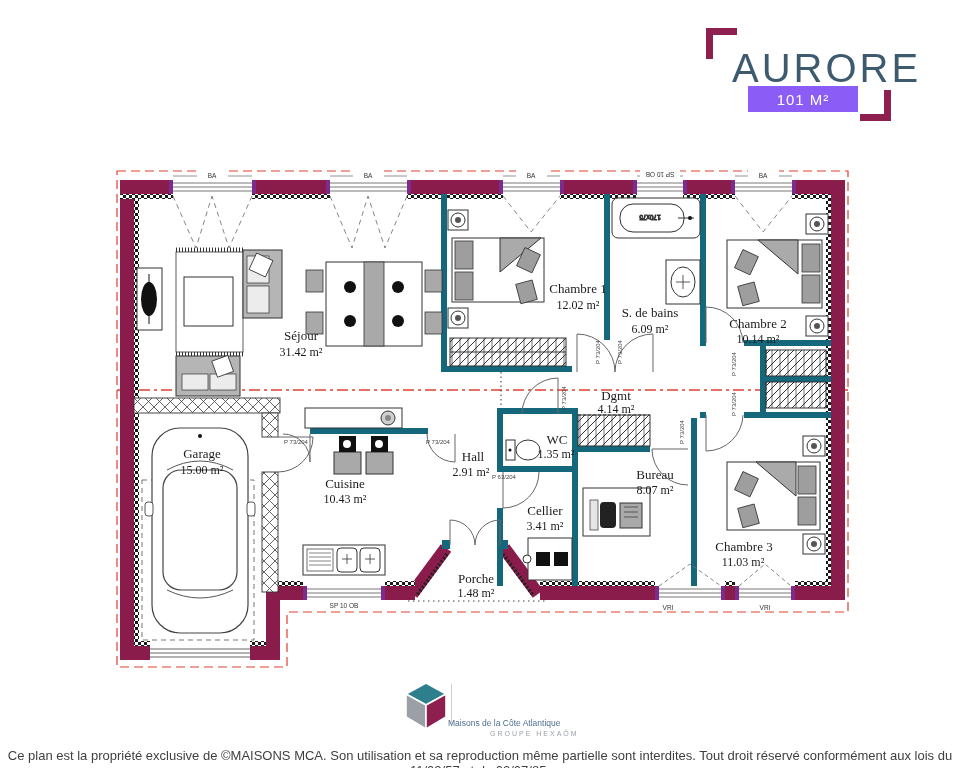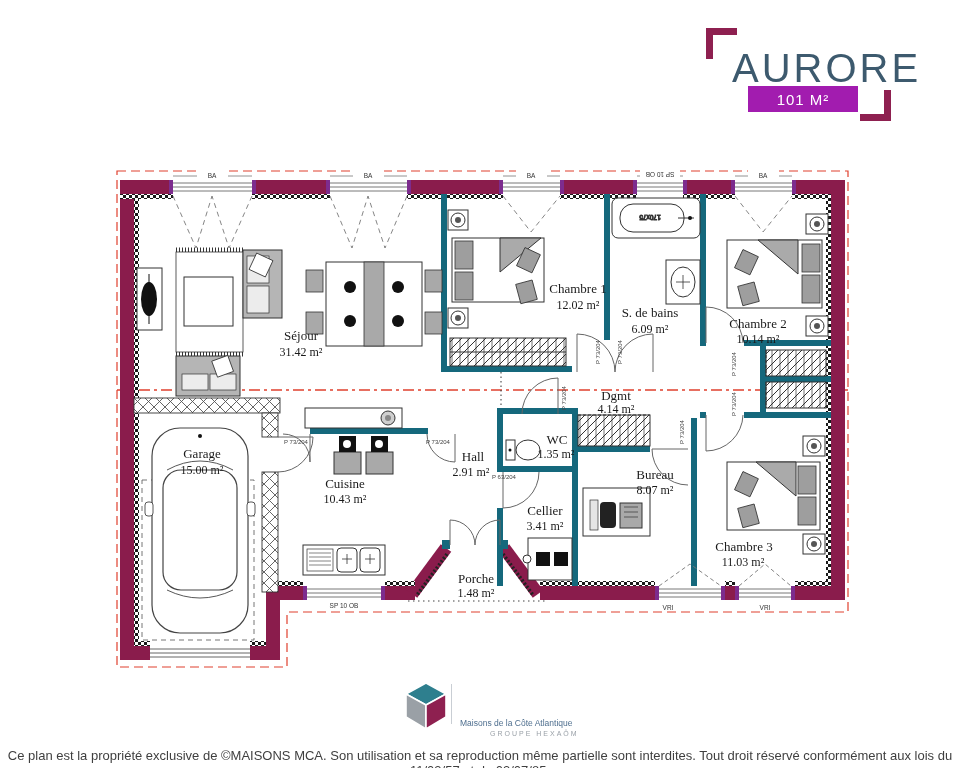--- a/index.html
+++ b/index.html
@@ -6,35 +6,35 @@
   .page{position:relative;width:960px;height:768px;background:#fff;overflow:hidden;
         font-family:"Liberation Sans",sans-serif;padding-left:10px;}
   
   .title-block{position:absolute;left:700px;top:22px;width:190px;height:100px;}
   .bracket-tl{position:absolute;left:6px;top:6px;width:24px;height:24px;
       border-left:7px solid #8e2050;border-top:7px solid #8e2050;}
   .bracket-br{position:absolute;left:160px;top:68px;width:24px;height:24px;
       border-right:7px solid #8e2050;border-bottom:7px solid #8e2050;}
   .plan-title{position:absolute;left:32px;top:24px;font-size:40px;letter-spacing:3px;
       color:#3d5a6e;font-weight:400;}
-  .area-badge{position:absolute;left:48px;top:64px;width:110px;height:26px;background:#a21caf;
+  .area-badge{position:absolute;left:48px;top:64px;width:110px;height:26px;background:#8b5cf6;
       color:#fff;font-size:15px;letter-spacing:1px;display:flex;align-items:center;justify-content:center;}
   
   .plan-svg{position:absolute;left:110px;top:165px;}
   .room-name{font-family:"Liberation Serif",serif;font-size:13px;fill:#1a1a1a;}
   .room-area{font-family:"Liberation Serif",serif;font-size:12px;fill:#1a1a1a;}
   .ann{font-family:"Liberation Sans",sans-serif;font-size:6.5px;fill:#333;}
   .doorlbl{font-family:"Liberation Sans",sans-serif;font-size:6px;fill:#444;}
   
   .logo-block{position:absolute;left:405px;top:680px;width:200px;height:60px;}
   .logo-cube{position:absolute;left:0px;top:2px;}
   .logo-divider{position:absolute;left:46px;top:4px;width:1px;height:40px;background:#c9ced4;}
   .logo-acronym{position:absolute;left:54px;top:0px;font-family:"Liberation Serif",serif;
       font-size:33px;font-weight:bold;color:#21406e;letter-spacing:3px;}
-  .logo-name{position:absolute;left:55px;top:38px;font-size:8.5px;color:#4f6f8f;white-space:nowrap;}
+  .logo-name{position:absolute;left:43px;top:38px;font-size:8.5px;color:#4f6f8f;white-space:nowrap;}
   .logo-group{position:absolute;left:85px;top:50px;font-size:7px;color:#9aa1a8;letter-spacing:2px;white-space:nowrap;}
   .disclaimer{position:absolute;left:0;top:748px;width:960px;text-align:center;
       font-size:13px;color:#3f3f3f;}
 </style>
 </head>
 <body>
 
 <div class="page">
 
   <div class="title-block">

